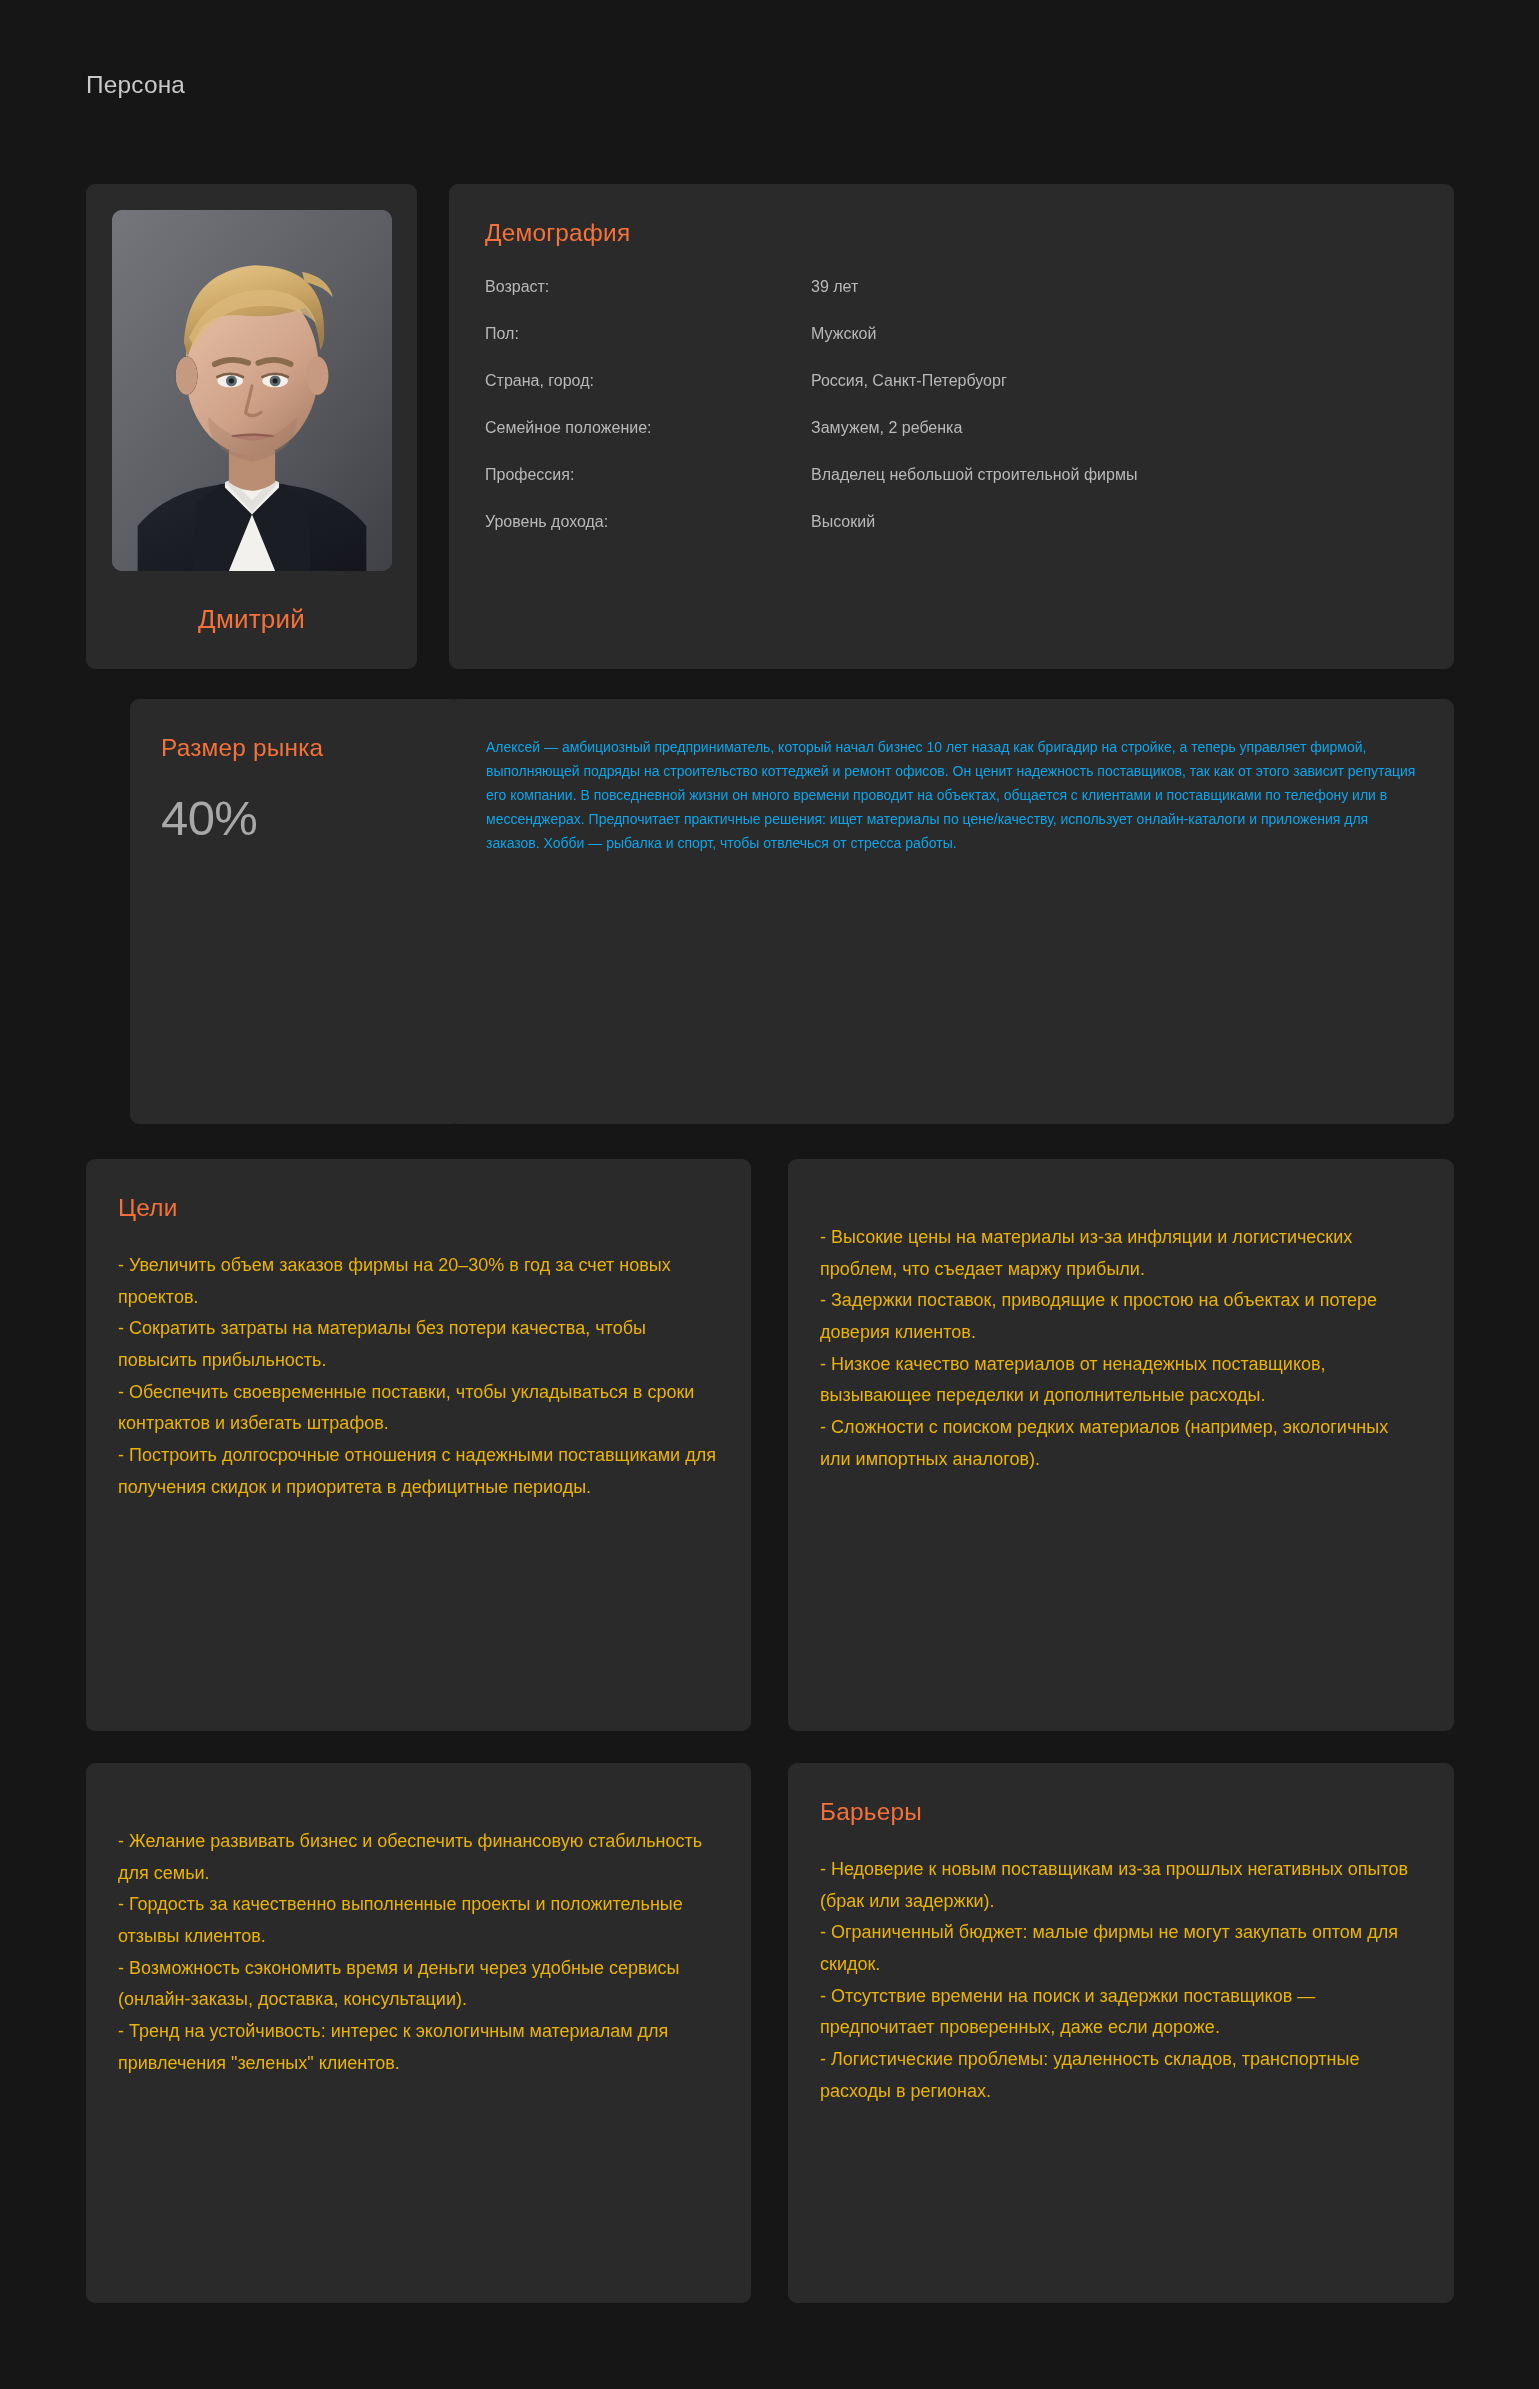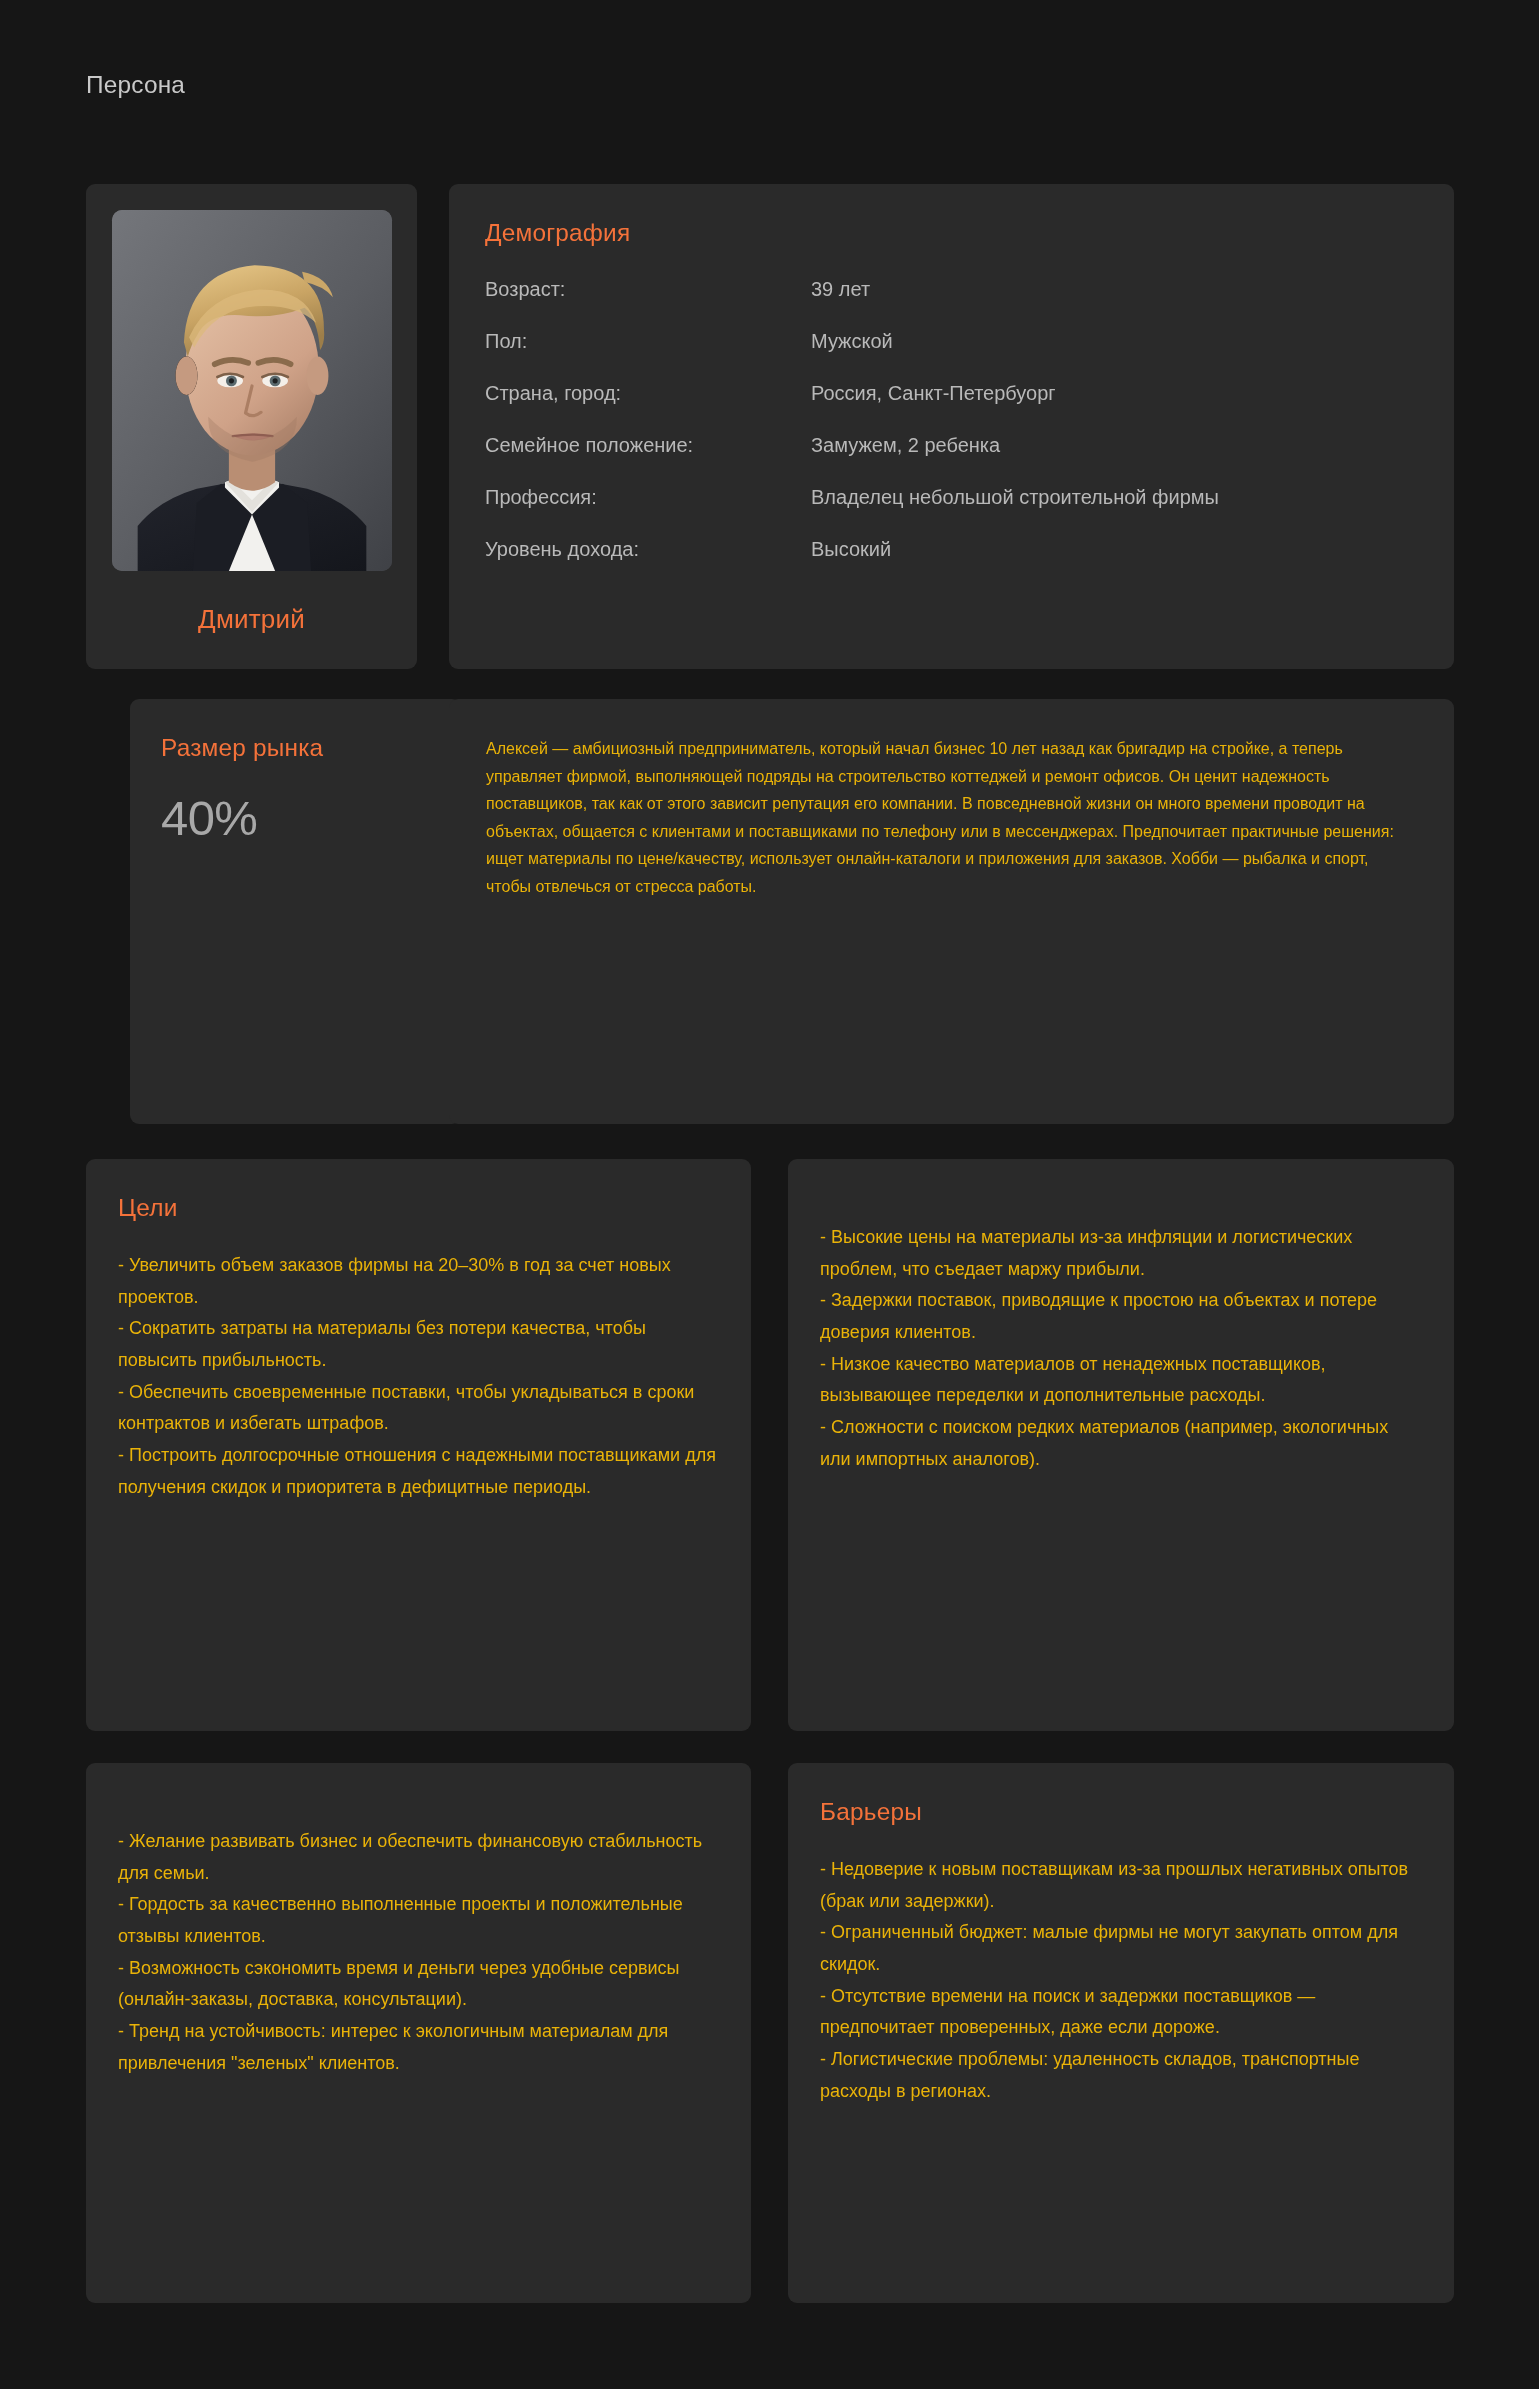--- a/index.html
+++ b/index.html
@@ -75,21 +75,21 @@
     color: #f4723a;
     font-weight: 400;
     letter-spacing: 0.2px;
   }
   .demo-table {
     margin-top: 29.5px;
     width: 100%;
     border-collapse: collapse;
   }
   .demo-table td {
-    font-size: 20px;
+    font-size: 16px;
     color: #b9b9b9;
     padding: 0 0 28px 0;
     vertical-align: top;
     line-height: 1.2;
     font-weight: 400;
   }
   .demo-table td.k { width: 326px; }
 
   
   .card-market {
@@ -109,23 +109,23 @@
   }
 
   .card-bio {
     left: 449px;
     top: 699px;
     width: 1005px;
     height: 425px;
     padding: 36px 37px;
   }
   .bio-text {
-    font-size: 16px;
+    font-size: 14px;
     line-height: 1.72;
-    color: #eab308;
+    color: #0ea5e9;
     font-weight: 400;
   }
 
   
   .card-goals    { left: 86px;  top: 1159px; width: 665px; height: 572px; }
   .card-pains    { left: 788px; top: 1159px; width: 666px; height: 572px; }
   .card-motiv    { left: 86px;  top: 1763px; width: 665px; height: 540px; }
   .card-barriers { left: 788px; top: 1763px; width: 666px; height: 540px; }
 
   .card-goals, .card-pains, .card-motiv, .card-barriers { padding: 35px 32px; }

